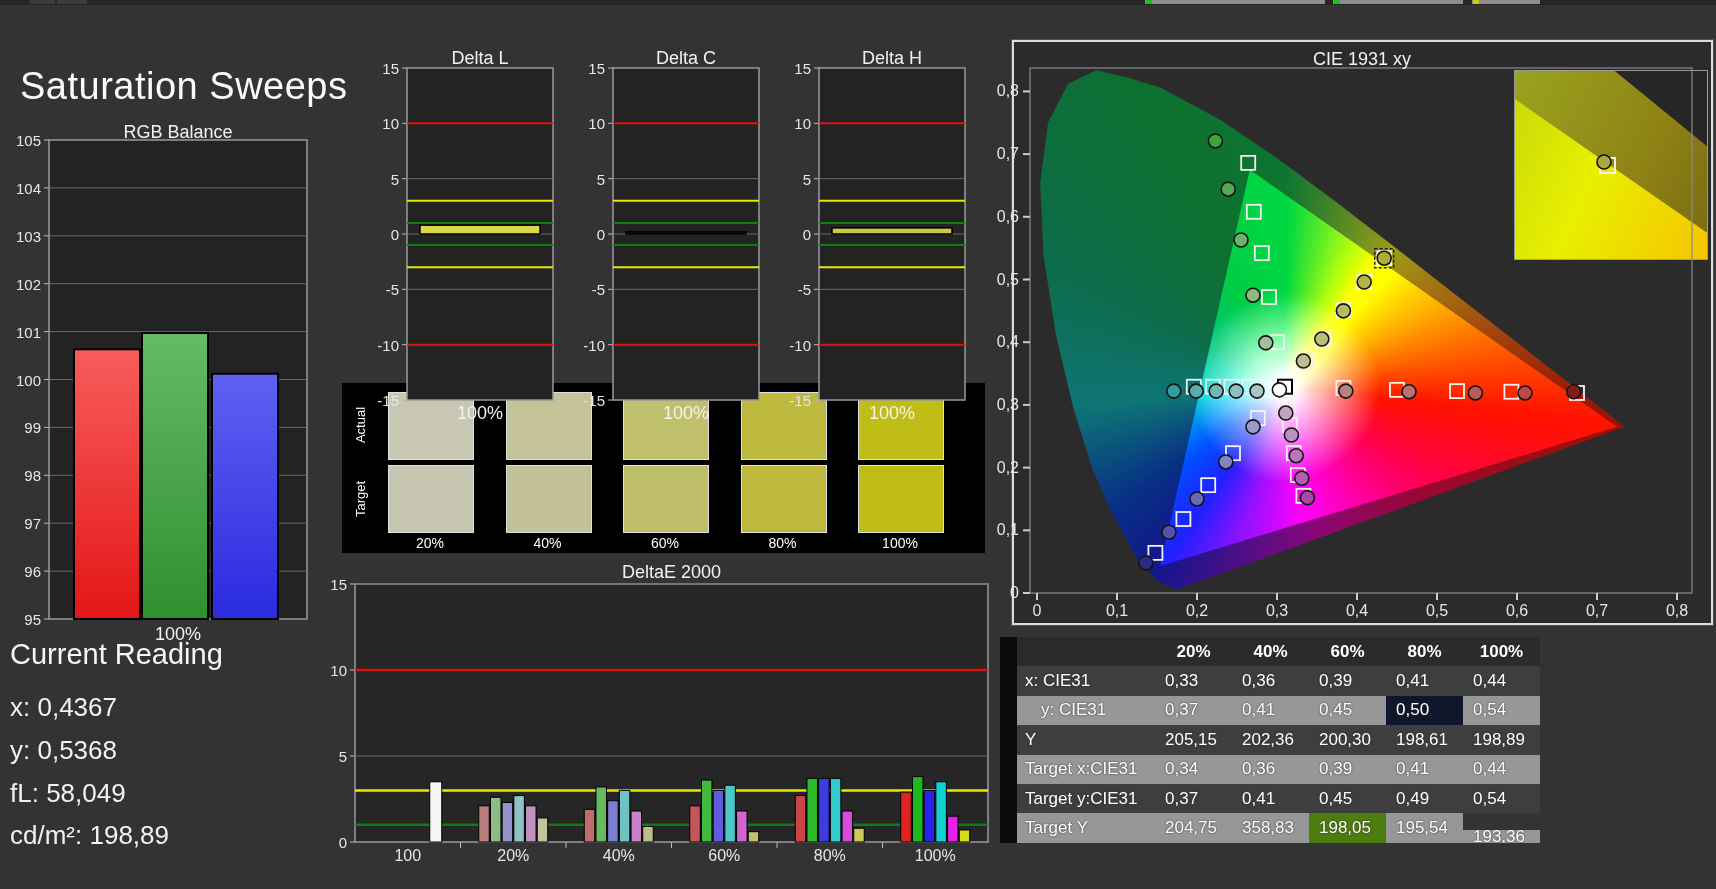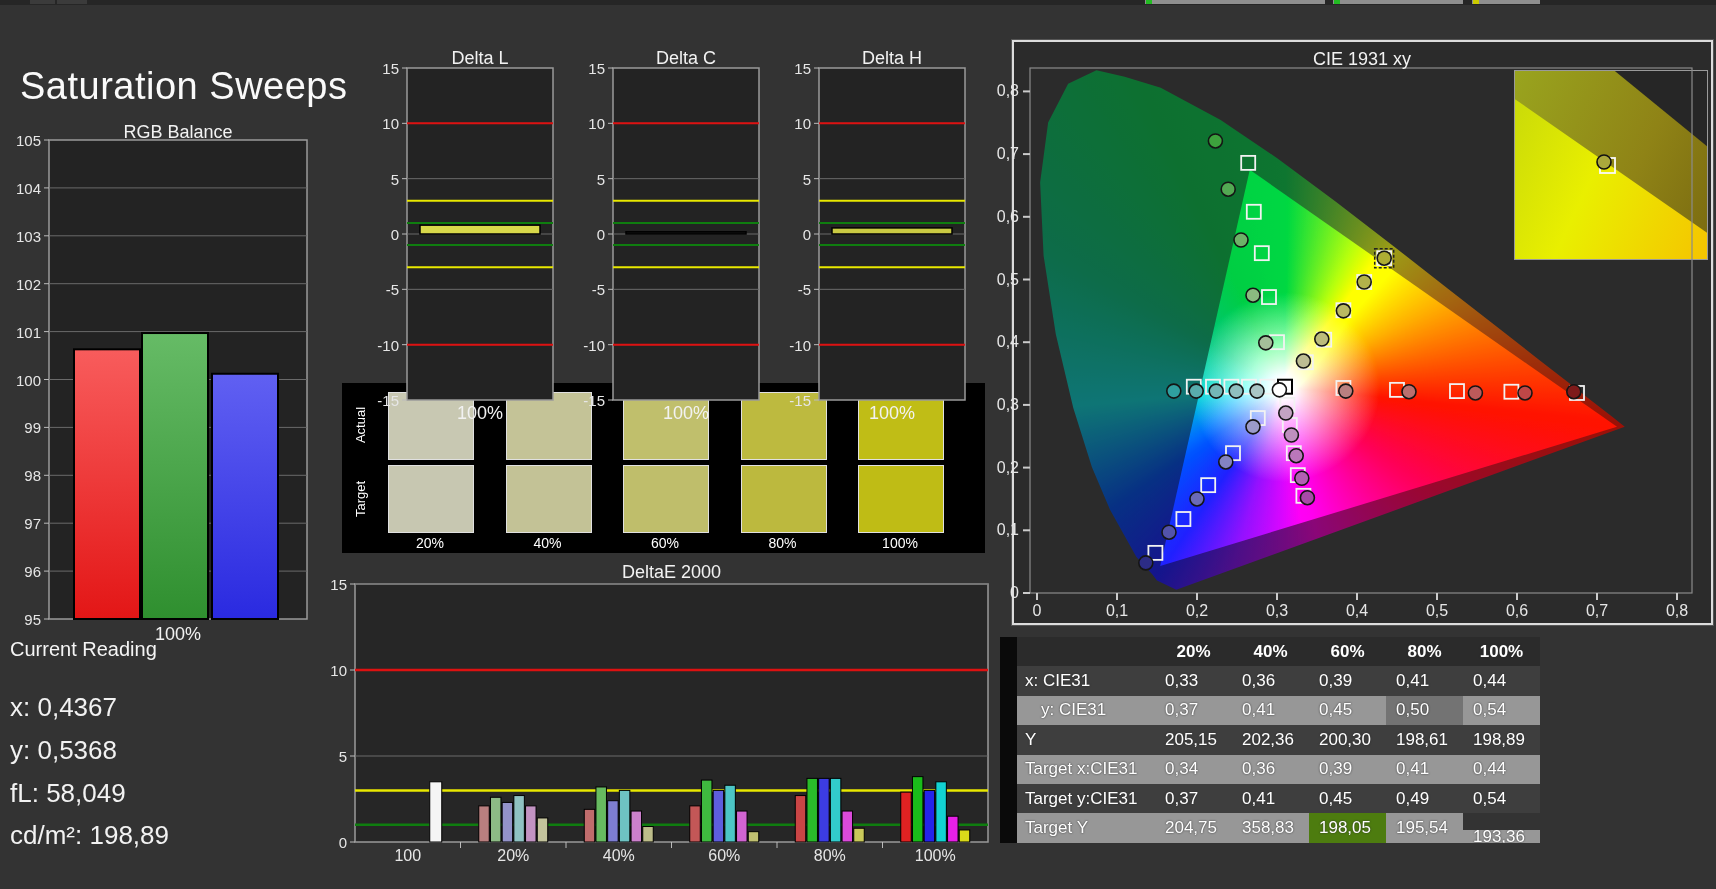--- a/index.html
+++ b/index.html
@@ -23,21 +23,21 @@
   .dxl2{left:819px;top:403px;width:146px;}
   #de-title{left:355px;top:562px;width:633px;}
   #cie-title{left:1032px;top:49px;width:660px;}
   #swatch-panel{position:absolute;left:342px;top:383px;width:643px;height:170px;background:#000;z-index:2;}
   .swrot{position:absolute;z-index:6;font-size:13px;color:#fff;transform:translate(-50%,-50%) rotate(-90deg);white-space:nowrap;}
   .swatch{position:absolute;border:1px solid #e0e0e0;z-index:3;}
   .swlabel{position:absolute;z-index:6;font-size:14px;color:#fff;transform:translate(-50%,0);}
   #cie-panel{left:1012px;top:40px;width:697px;height:581px;background:#2b2b2b;border:2px solid #dcdcdc;outline:1px solid #555;}
   #cie-inset{position:absolute;left:1514px;top:70px;width:192px;height:188px;z-index:2;border:1px solid #9a9a9a;overflow:hidden;}
   #cie-inset .lay{position:absolute;inset:0;}
-  #cr-title{position:absolute;left:10px;top:638px;z-index:6;font-size:20px;color:#f5f5f5;}
+  #cr-title{position:absolute;left:10px;top:638px;z-index:6;font-size:29px;color:#f5f5f5;}
   .crrow{position:absolute;left:10px;z-index:6;font-size:26px;color:#f2f2f2;}
   #table{position:absolute;left:1000px;top:637px;z-index:6;display:grid;
          grid-template-columns:17px 138px 77px 77px 77px 77px 77px;grid-auto-rows:29.4px;}
   .tc{display:flex;align-items:center;font-size:17px;color:#fff;text-shadow:0 0 2px #2a2a2a;overflow:hidden;}
   .tc.head{justify-content:center;font-weight:bold;}
   .tc.lab{padding-left:8px;}
   .tc.val{padding-left:10px;}
   .tstrip{position:absolute;z-index:4;}
 </style>
 </head>
@@ -104,21 +104,21 @@
     <div class="tc val" style="background: rgb(62, 62, 62);">0,33</div>
     <div class="tc val" style="background: rgb(62, 62, 62);">0,36</div>
     <div class="tc val" style="background: rgb(62, 62, 62);">0,39</div>
     <div class="tc val" style="background: rgb(62, 62, 62);">0,41</div>
     <div class="tc val" style="background: rgb(62, 62, 62);">0,44</div>
     <div class="tc " style="background: rgb(10, 10, 10);"></div>
     <div class="tc lab" style="background: rgb(151, 151, 151); padding-left: 24px;">y: CIE31</div>
     <div class="tc val" style="background: rgb(151, 151, 151);">0,37</div>
     <div class="tc val" style="background: rgb(151, 151, 151);">0,41</div>
     <div class="tc val" style="background: rgb(151, 151, 151);">0,45</div>
-    <div class="tc val" style="background: #737373;">0,50</div>
+    <div class="tc val" style="background: #0f172a;">0,50</div>
     <div class="tc val" style="background: rgb(151, 151, 151);">0,54</div>
     <div class="tc " style="background: rgb(10, 10, 10);"></div>
     <div class="tc lab" style="background: rgb(62, 62, 62);">Y</div>
     <div class="tc val" style="background: rgb(62, 62, 62);">205,15</div>
     <div class="tc val" style="background: rgb(62, 62, 62);">202,36</div>
     <div class="tc val" style="background: rgb(62, 62, 62);">200,30</div>
     <div class="tc val" style="background: rgb(62, 62, 62);">198,61</div>
     <div class="tc val" style="background: rgb(62, 62, 62);">198,89</div>
     <div class="tc " style="background: rgb(10, 10, 10);"></div>
     <div class="tc lab" style="background: rgb(151, 151, 151);">Target x:CIE31</div>

